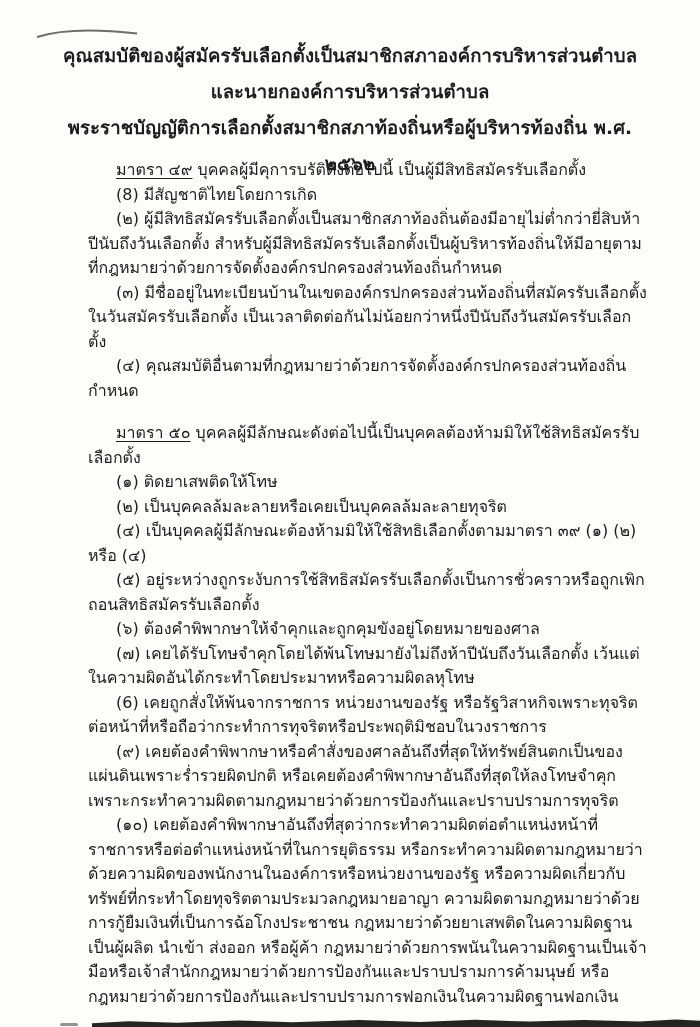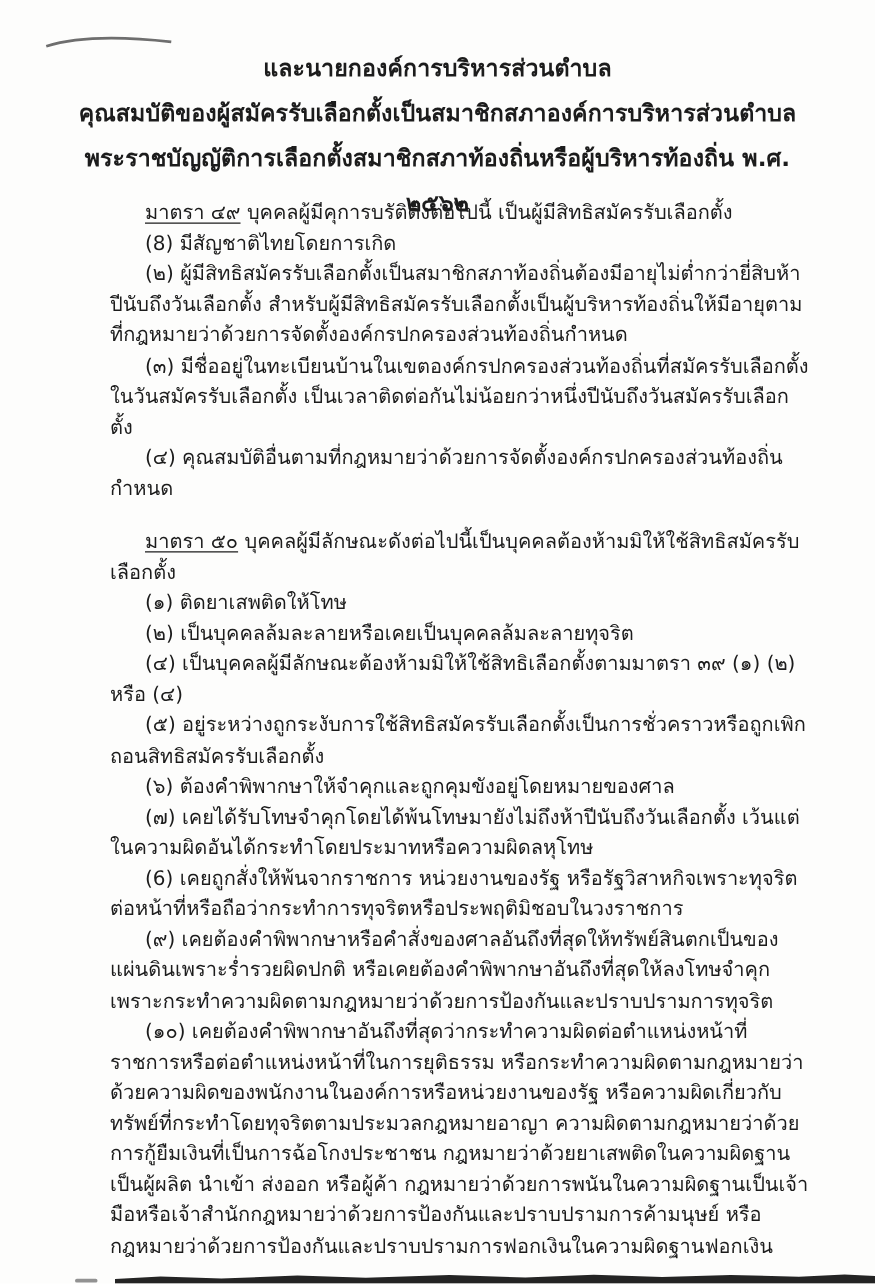--- a/index.html
+++ b/index.html
@@ -54,22 +54,22 @@
 </head>
 <body>
 
 <div class="page">
 
   <svg class="pen-mark" viewBox="0 0 110 16">
     <path d="M4 11 C 26 4, 60 2.5, 104 7.5" stroke="#4a4a4a" stroke-width="2.2" fill="none" opacity="0.8"></path>
   </svg>
 
   <div class="doc-title">
+    <p>คุณสมบัติของผู้สมัครรับเลือกตั้งเป็นสมาชิกสภาองค์การบริหารส่วนตำบล</p>
     <p>และนายกองค์การบริหารส่วนตำบล</p>
-    <p>คุณสมบัติของผู้สมัครรับเลือกตั้งเป็นสมาชิกสภาองค์การบริหารส่วนตำบล</p>
     <p>พระราชบัญญัติการเลือกตั้งสมาชิกสภาท้องถิ่นหรือผู้บริหารท้องถิ่น พ.ศ. ๒๕๖๒</p>
   </div>
 
   <div class="body-text">
 
     <div class="section">
       <p><span class="section-heading">มาตรา ๔๙</span><span> บุคคลผู้มีคุการบรัติดังต่อไปนี้ เป็นผู้มีสิทธิสมัครรับเลือกตั้ง</span></p>
       <div>
           <p>(8) มีสัญชาติไทยโดยการเกิด</p>
           <p>(๒) ผู้มีสิทธิสมัครรับเลือกตั้งเป็นสมาชิกสภาท้องถิ่นต้องมีอายุไม่ต่ำกว่ายี่สิบห้าปีนับถึงวันเลือกตั้ง สำหรับผู้มีสิทธิสมัครรับเลือกตั้งเป็นผู้บริหารท้องถิ่นให้มีอายุตามที่กฎหมายว่าด้วยการจัดตั้งองค์กรปกครองส่วนท้องถิ่นกำหนด</p>

